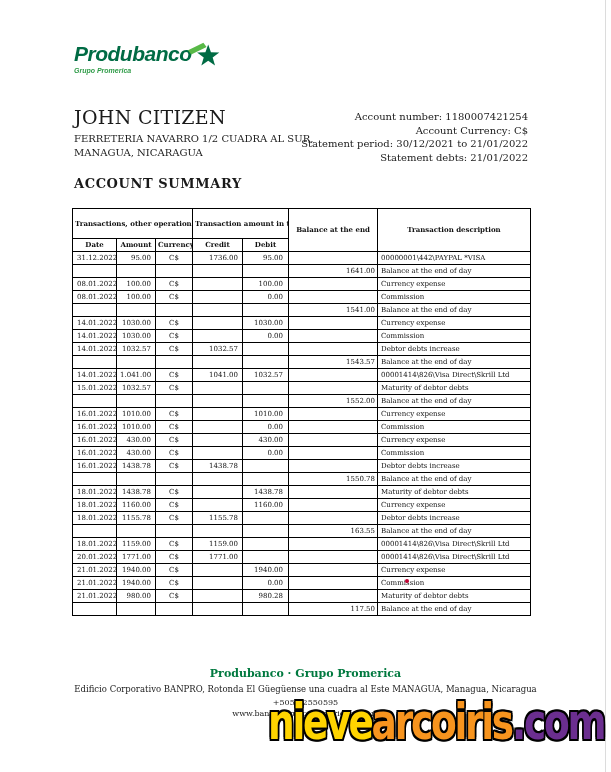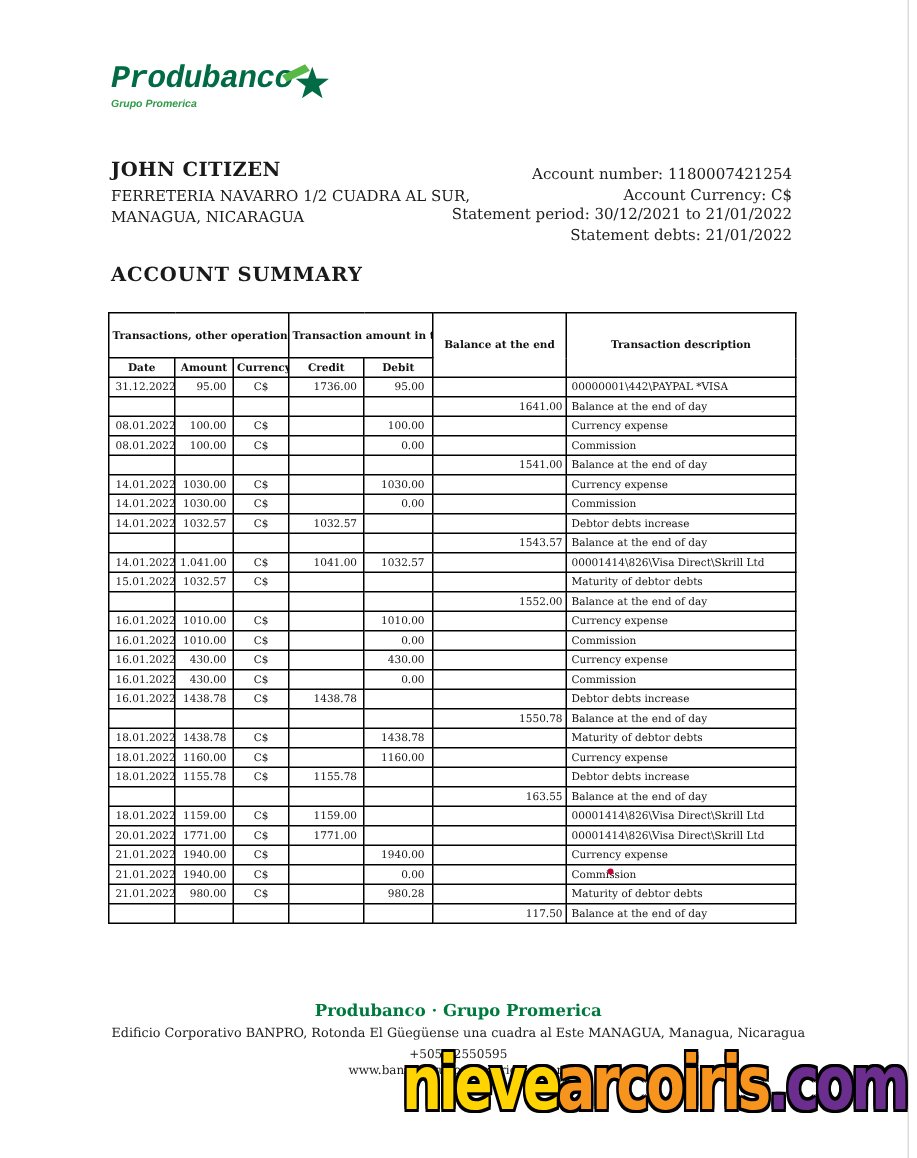--- a/index.html
+++ b/index.html
@@ -13,35 +13,35 @@
     overflow: hidden;
   }
   .page-edge {
     position: absolute; top: 0; bottom: 0; right: 5px; width: 1px;
     background: #dcdcdc;
   }
 
   
   .logo { position: absolute; left: 74px; top: 42px; }
   .logo-name {
-    font-family: Liberation Mono, monospace;
+    font-family: Liberation Sans, sans-serif;
     font-weight: bold; font-style: italic;
     font-size: 21px; letter-spacing: -0.5px;
     color: #006B44;
   }
   .logo-sub {
     font-family: "Liberation Sans", sans-serif;
     font-weight: bold; font-style: italic;
     font-size: 7px; color: #2E9B47; margin-top: 1px;
   }
   .logo-star { position: absolute; left: 188px; top: 40px; }
 
   
   .customer { position: absolute; left: 74px; top: 106px; }
-  .customer-name { font-size: 13px; font-weight: bold; letter-spacing: 0.3px; }
+  .customer-name { font-size: 19px; font-weight: normal; letter-spacing: 0.3px; }
   .customer-addr { font-size: 10px; line-height: 13.5px; margin-top: 4px; }
   .acct-info {
     position: absolute; right: 83px; top: 110px;
     text-align: right; font-size: 10px; line-height: 13.6px;
   }
 
   
   .summary-title {
     position: absolute; left: 74px; top: 176px;
     font-size: 13px; font-weight: bold; letter-spacing: 0.6px;

